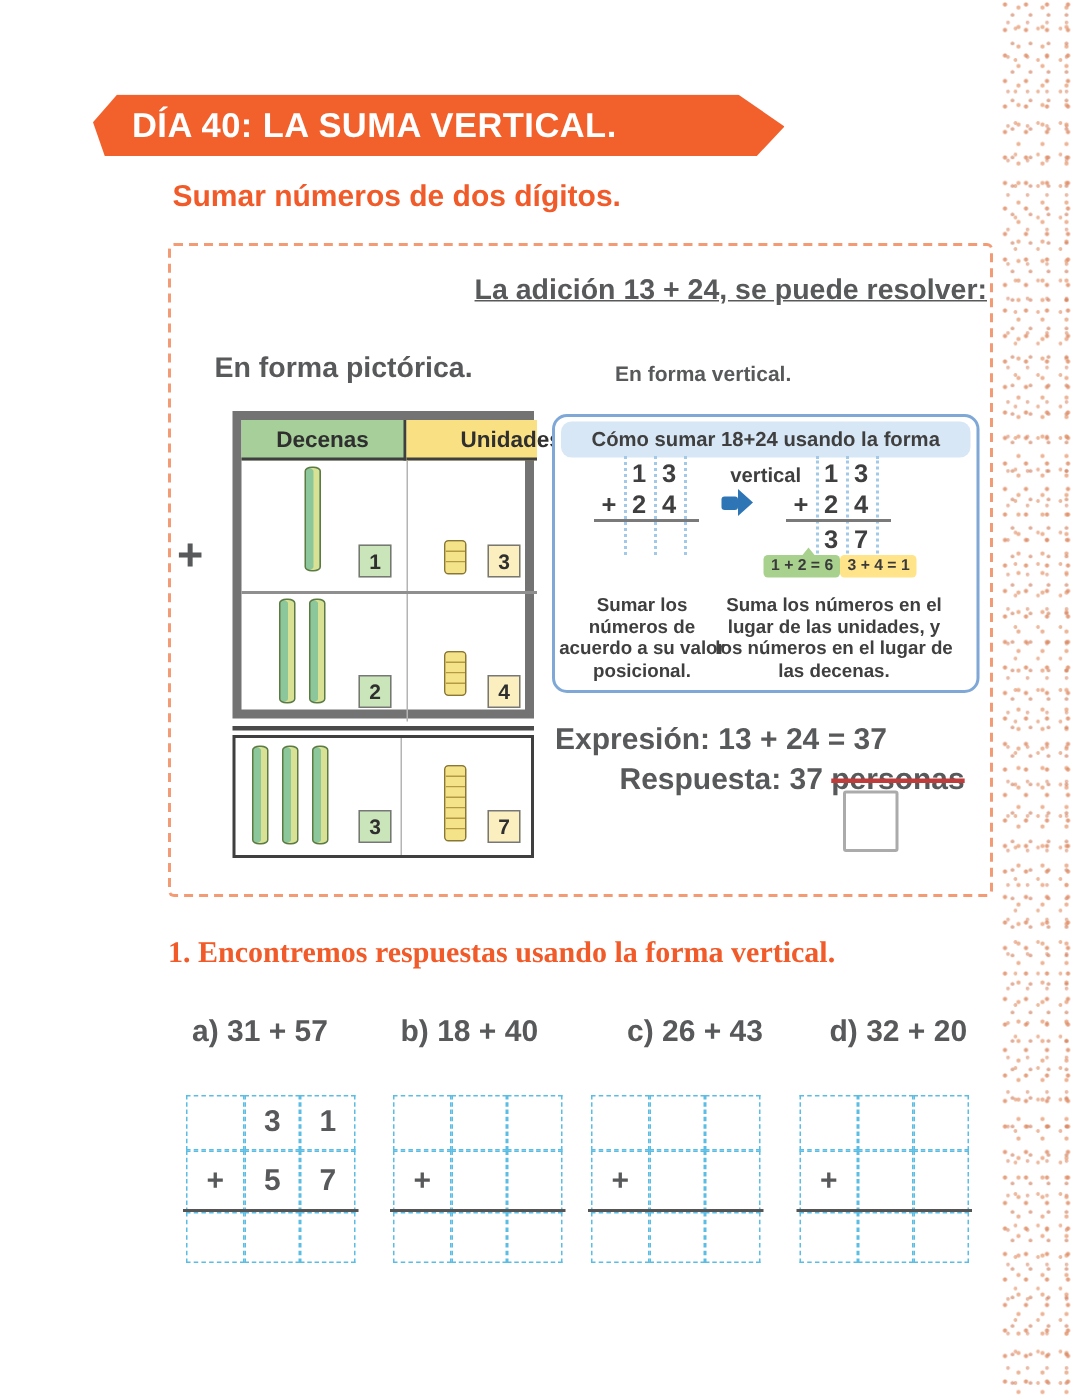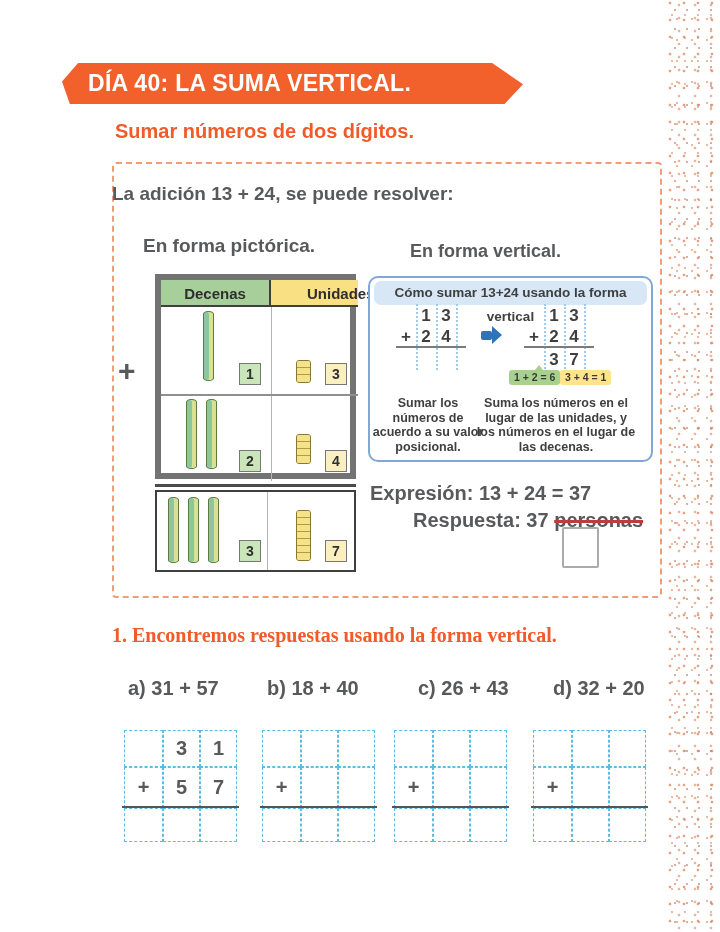--- a/index.html
+++ b/index.html
@@ -19,23 +19,23 @@
 
   
   .banner{left:62px;top:63px;width:461px;height:41px;background:#F2612C;
     clip-path:polygon(3.5% 0,93.3% 0,100% 52%,96% 100%,1.7% 100%,0 45%);
     color:#fff;font-weight:bold;font-size:23px;line-height:41px;padding-left:26px;
     box-sizing:border-box;letter-spacing:.3px;}
   .subtitle{left:115px;top:120px;font-size:20px;font-weight:bold;color:#F15A29;}
 
   
   .exbox{left:112px;top:162px;width:546px;height:432px;border:2px dashed #F39B74;border-radius:4px;}
-  .extitle{left:112px;top:183px;width:546px;text-align:left;font-size:19px;font-weight:bold;}
+  .extitle{left:112px;top:183px;width:546px;text-align:right;font-size:19px;font-weight:bold;text-decoration:underline;}
   .h-pict{left:143px;top:235px;font-size:19px;font-weight:bold;}
-  .h-vert{left:410px;top:241px;font-size:18px;font-weight:bold;}
+  .h-vert{left:410px;top:241px;font-size:14px;font-weight:bold;}
 
   
   .ptable{left:155px;top:274px;width:201px;height:205px;border:6px solid #737373;box-sizing:border-box;background:#fff;}
   .th{position:absolute;top:0;height:27px;line-height:27px;text-align:center;font-size:15px;font-weight:bold;color:#2f2f2f;box-sizing:border-box;}
   .th-tens{left:0;width:110px;background:#A6CF9A;border-right:2px solid #3f3f3f;border-bottom:2px solid #3f3f3f;}
   .th-units{left:110px;width:87px;background:#F9E083;border-bottom:2px solid #3f3f3f;padding-left:36px;}
   .ptable .vdiv{position:absolute;left:110px;top:27px;width:1px;height:174px;background:#b4b4b4;}
   .ptable .hdiv{position:absolute;left:0;top:114px;width:197px;height:1.5px;background:#8f8f8f;}
   .plus-big{left:118px;top:354px;font-size:30px;font-weight:bold;color:#58595B;}
   .sumline-pict{left:155px;top:484px;width:201px;height:0;border-top:3px solid #4a4a4a;}
@@ -148,21 +148,21 @@
       <div class="cube"></div>
       <div class="cube"></div>
       <div class="cube"></div>
       <div class="cube"></div>
       <div class="cube"></div>
       <div class="cube"></div>
     </div>
   <div class="lbl yellow" style="left:325px;top:540px">7</div>
 
   <div class="abs bluebox"></div>
-  <div class="abs bluehead">Cómo sumar 13+24 usando la forma vertical</div>
+  <div class="abs bluehead">Cómo sumar 18+24 usando la forma vertical</div>
 
   <div class="vadd" style="left:402px;top:306px">
     <div class="dot" style="left:14px"></div>
     <div class="dot" style="left:34px"></div>
     <div class="dot" style="left:54px"></div>
     <span class="d" style="left:16px;top:0">1</span>
     <span class="d" style="left:36px;top:0">3</span>
     <span class="d" style="left:-4px;top:21px">+</span>
     <span class="d" style="left:16px;top:21px">2</span>
     <span class="d" style="left:36px;top:21px">4</span>

